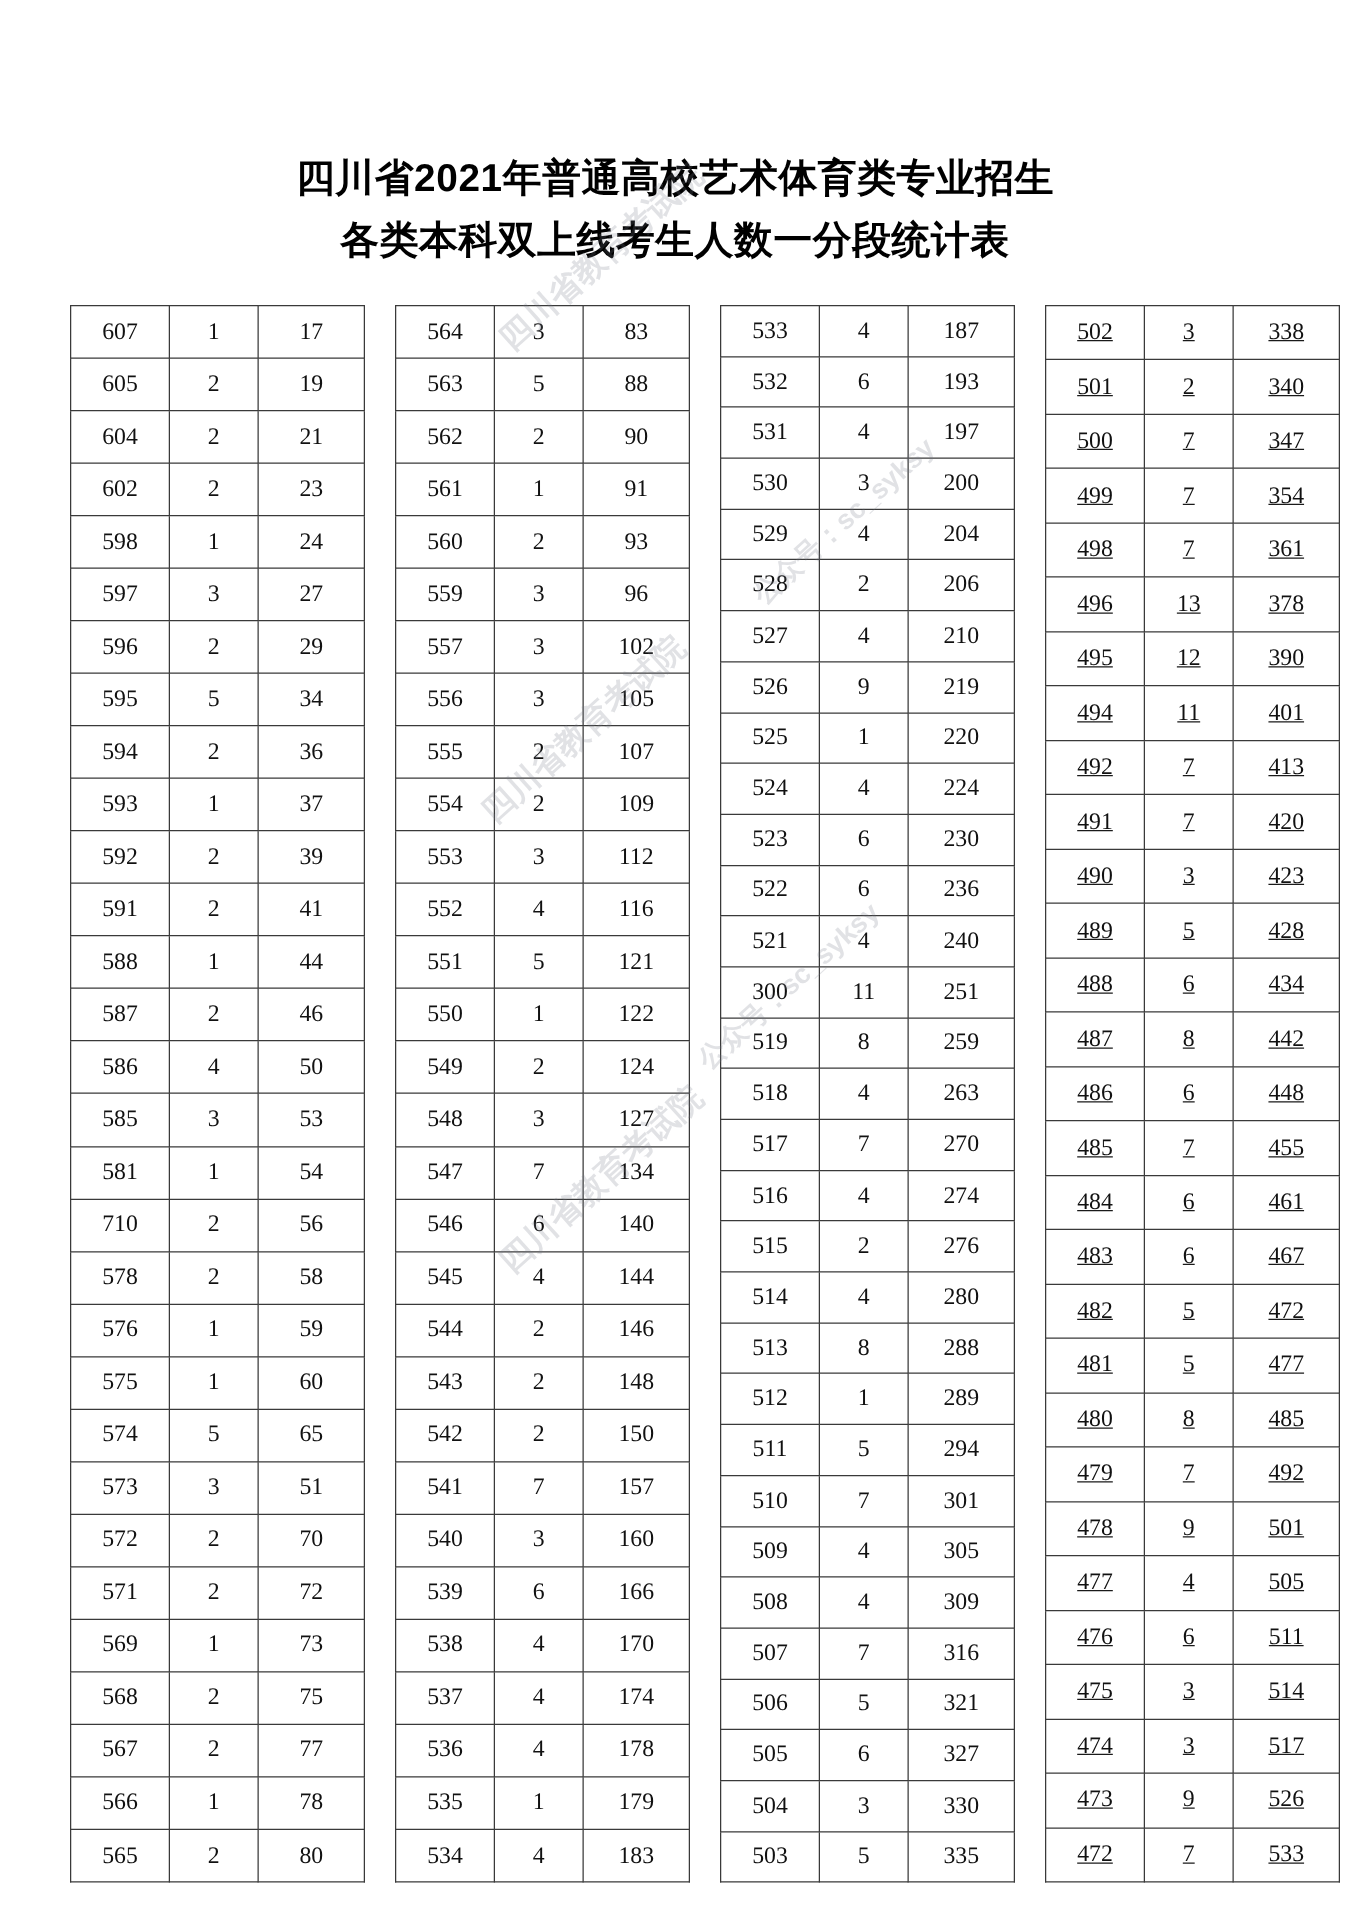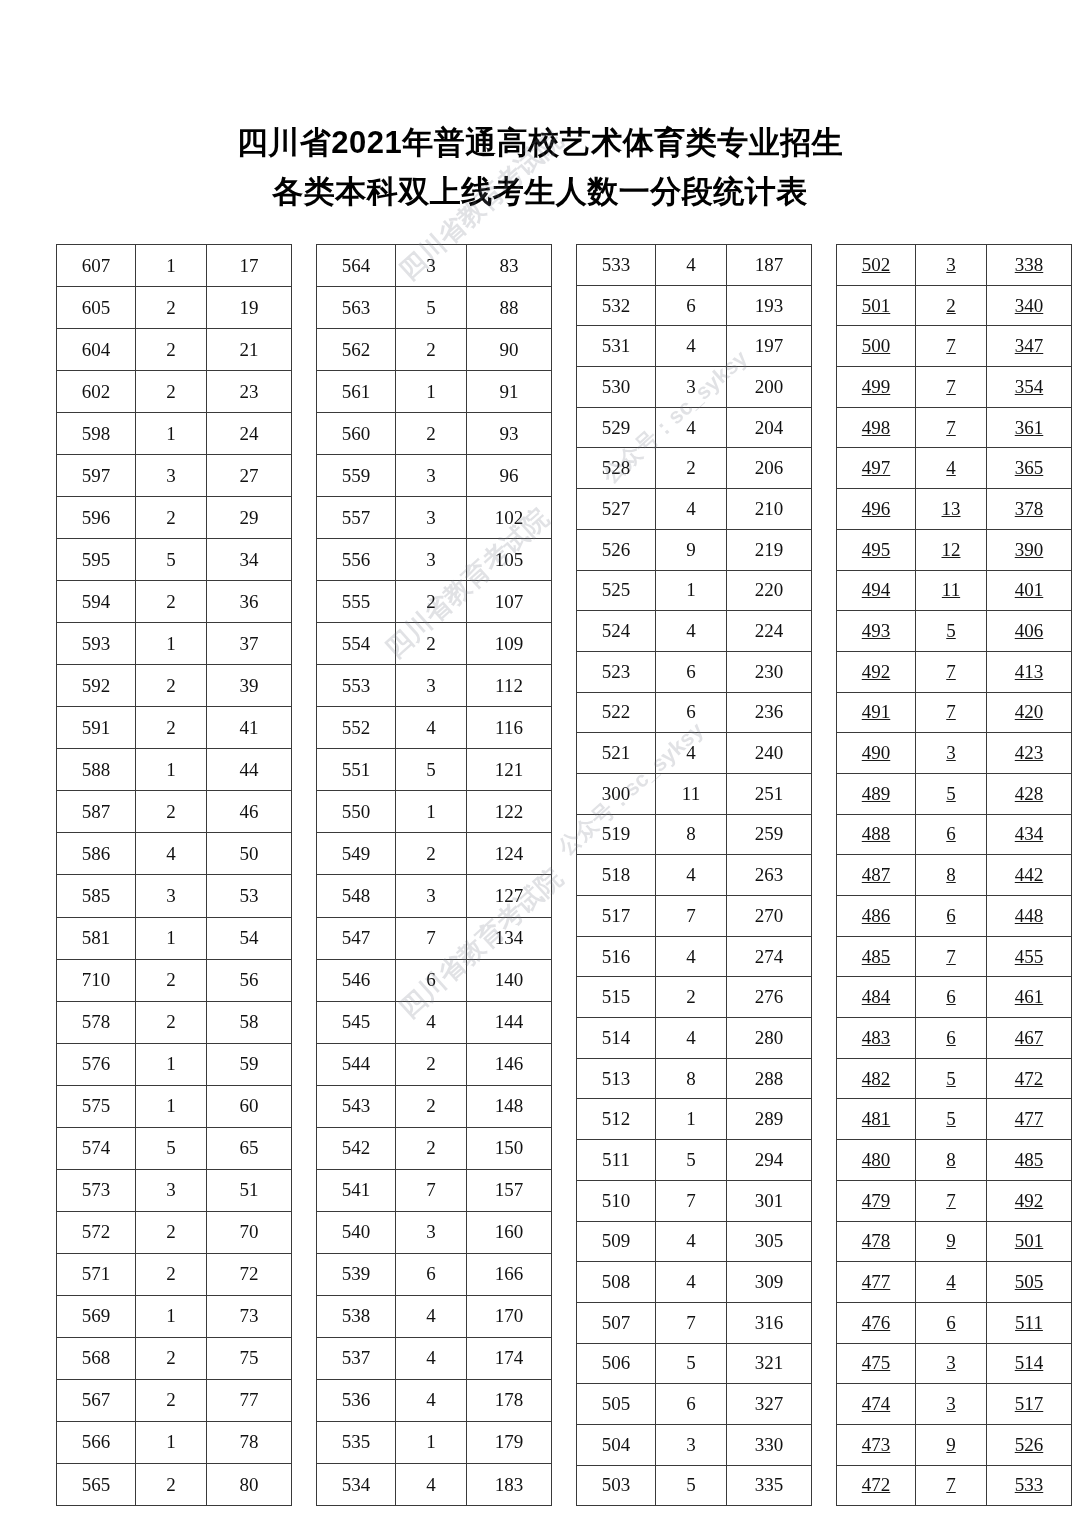--- a/index.html
+++ b/index.html
@@ -590,43 +590,33 @@
             <td class="c-score">499</td>
             <td class="c-count">7</td>
             <td class="c-cum">354</td>
           </tr>
           <tr>
             <td class="c-score">498</td>
             <td class="c-count">7</td>
             <td class="c-cum">361</td>
           </tr>
           <tr>
-            <td class="c-score">497</td>
-            <td class="c-count">4</td>
-            <td class="c-cum">365</td>
-          </tr>
-          <tr>
             <td class="c-score">496</td>
             <td class="c-count">13</td>
             <td class="c-cum">378</td>
           </tr>
           <tr>
             <td class="c-score">495</td>
             <td class="c-count">12</td>
             <td class="c-cum">390</td>
           </tr>
           <tr>
             <td class="c-score">494</td>
             <td class="c-count">11</td>
             <td class="c-cum">401</td>
-          </tr>
-          <tr>
-            <td class="c-score">493</td>
-            <td class="c-count">5</td>
-            <td class="c-cum">406</td>
           </tr>
           <tr>
             <td class="c-score">492</td>
             <td class="c-count">7</td>
             <td class="c-cum">413</td>
           </tr>
           <tr>
             <td class="c-score">491</td>
             <td class="c-count">7</td>
             <td class="c-cum">420</td>

